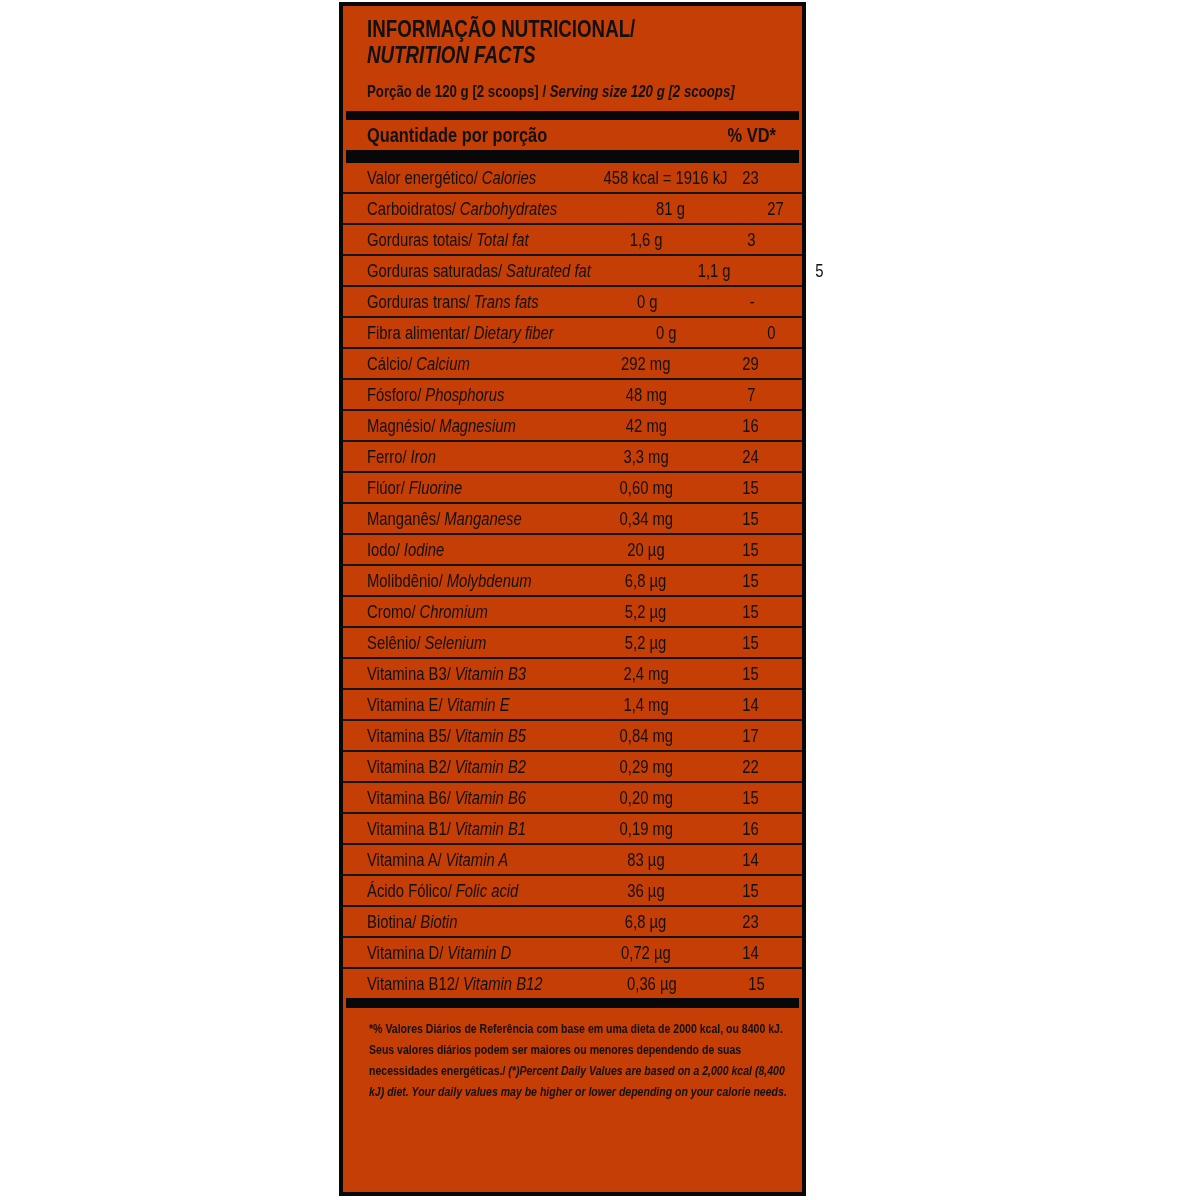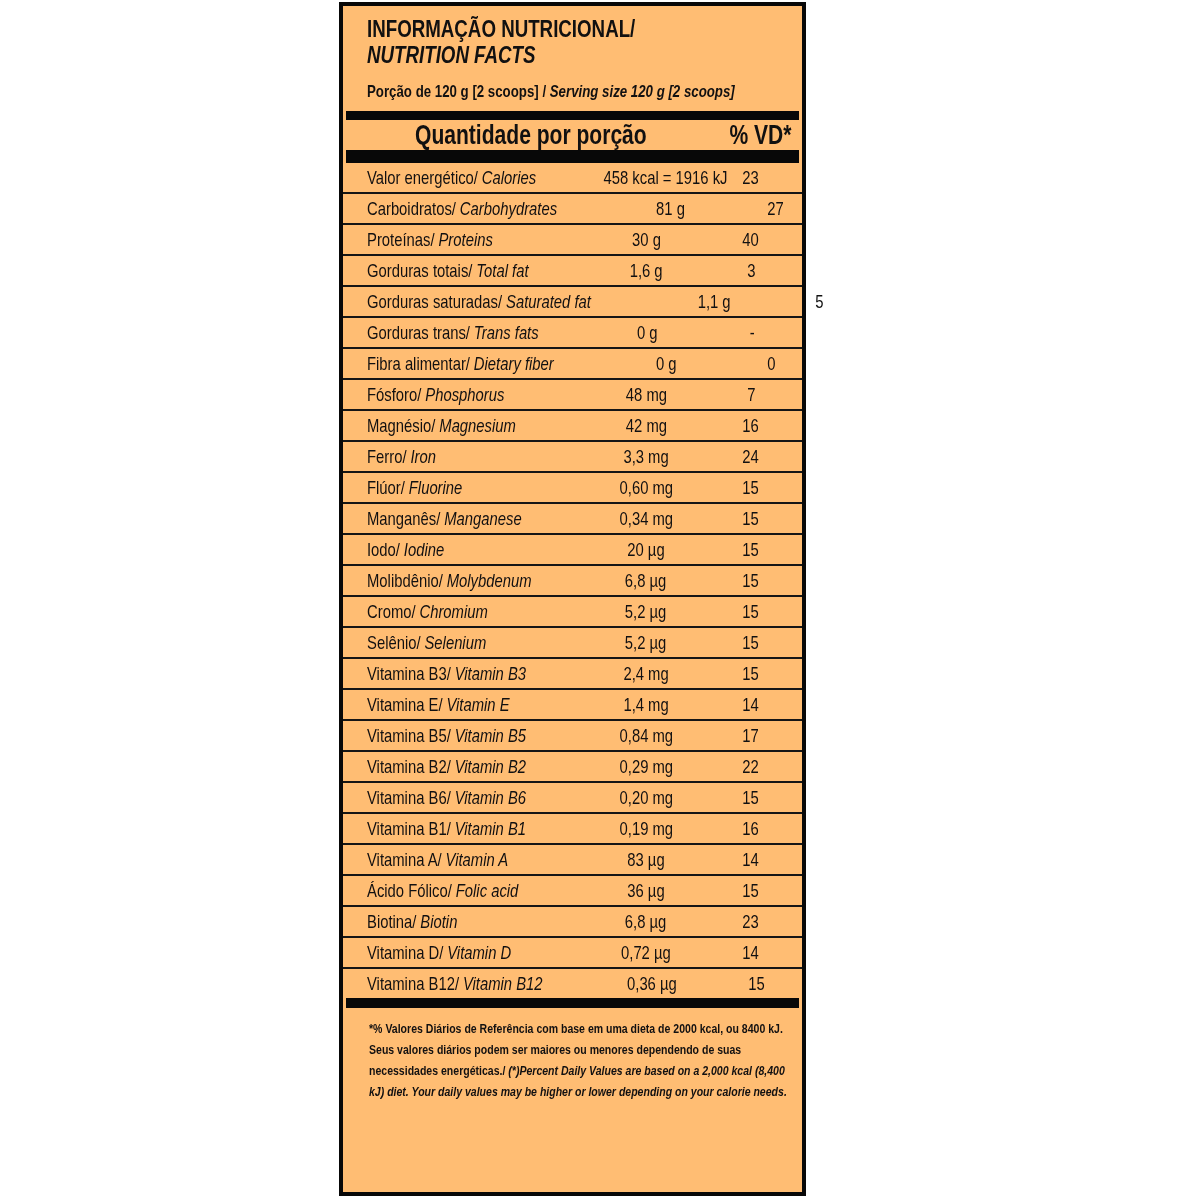--- a/index.html
+++ b/index.html
@@ -3,37 +3,37 @@
 <meta charset="utf-8">
 <style>
   html,body{margin:0;padding:0;}
   body{
     width:1200px;height:1200px;background:#ffffff;
     font-family:"Liberation Sans",sans-serif;color:#161616;
     position:relative;overflow:hidden;
   }
   .nutri-label{
     position:absolute;left:339px;top:2px;width:467px;height:1194px;
-    box-sizing:border-box;border:4px solid #0e0e0e;background:#fdba74;
+    box-sizing:border-box;border:4px solid #0e0e0e;background:#c2410c;
     filter:blur(0.3px) contrast(1.05);
   }
   .hdr{padding:10px 20px 8px 24px;}
   .title{font-size:24px;font-weight:bold;line-height:26px;}
   .it{font-style:italic;}
   .cond{display:inline-block;transform:scaleX(0.78);transform-origin:left center;white-space:nowrap;}
   .cond-c{display:inline-block;transform:scaleX(0.78);transform-origin:center center;white-space:nowrap;}
   .cond-r{display:inline-block;transform:scaleX(0.78);transform-origin:right center;white-space:nowrap;}
   .serving{font-size:17px;font-weight:bold;margin-top:12px;line-height:23px;}
   .bar{background:#0e0e0e;margin:0 3px;}
   .bar-medium{height:9px;}
   .bar-thick{height:13px;}
   .bar-bottom{height:10px;}
   .colhead{
     display:flex;justify-content:space-between;align-items:center;
-    height:30px;padding:0 26px 0 24px;font-size:27px;font-weight:bold;margin-left:48px;
+    height:30px;padding:0 26px 0 24px;font-size:21px;font-weight:bold;
   }
   .rows{}
   .row{
     display:grid;grid-template-columns:1fr 120px 90px;align-items:center;
     height:29px;border-bottom:2px solid #1a1a1a;
     padding-left:24px;padding-right:6px;
     font-size:19px;font-weight:normal;
   }
   .row:last-child{border-bottom:none;}
   .cell-name{overflow:visible;}
@@ -76,45 +76,45 @@
         <span class="cell-name"><span class="cond"><span>Valor energético/</span><span class="it en">Calories</span></span></span>
         <span class="cell-value"><span class="cond-c">458 kcal = 1916 kJ</span></span>
         <span class="cell-dv"><span class="cond-c">23</span></span>
       </div>
       <div class="row">
         <span class="cell-name"><span class="cond"><span>Carboidratos/</span><span class="it en">Carbohydrates</span></span></span>
         <span class="cell-value"><span class="cond-c">81 g</span></span>
         <span class="cell-dv"><span class="cond-c">27</span></span>
       </div>
       <div class="row">
-        <span class="cell-name"><span class="cond"><span>Proteínas/</span><span class="it en">Proteins</span></span></span>
-        <span class="cell-value"><span class="cond-c">30 g</span></span>
-        <span class="cell-dv"><span class="cond-c">40</span></span>
-      </div>
-      <div class="row">
         <span class="cell-name"><span class="cond"><span>Gorduras totais/</span><span class="it en">Total fat</span></span></span>
         <span class="cell-value"><span class="cond-c">1,6 g</span></span>
         <span class="cell-dv"><span class="cond-c">3</span></span>
       </div>
       <div class="row">
         <span class="cell-name"><span class="cond"><span>Gorduras saturadas/</span><span class="it en">Saturated fat</span></span></span>
         <span class="cell-value"><span class="cond-c">1,1 g</span></span>
         <span class="cell-dv"><span class="cond-c">5</span></span>
       </div>
       <div class="row">
         <span class="cell-name"><span class="cond"><span>Gorduras trans/</span><span class="it en">Trans fats</span></span></span>
         <span class="cell-value"><span class="cond-c">0 g</span></span>
         <span class="cell-dv"><span class="cond-c">-</span></span>
       </div>
       <div class="row">
         <span class="cell-name"><span class="cond"><span>Fibra alimentar/</span><span class="it en">Dietary fiber</span></span></span>
         <span class="cell-value"><span class="cond-c">0 g</span></span>
         <span class="cell-dv"><span class="cond-c">0</span></span>
       </div>
       <div class="row">
+        <span class="cell-name"><span class="cond"><span>Cálcio/</span><span class="it en">Calcium</span></span></span>
+        <span class="cell-value"><span class="cond-c">292 mg</span></span>
+        <span class="cell-dv"><span class="cond-c">29</span></span>
+      </div>
+      <div class="row">
         <span class="cell-name"><span class="cond"><span>Fósforo/</span><span class="it en">Phosphorus</span></span></span>
         <span class="cell-value"><span class="cond-c">48 mg</span></span>
         <span class="cell-dv"><span class="cond-c">7</span></span>
       </div>
       <div class="row">
         <span class="cell-name"><span class="cond"><span>Magnésio/</span><span class="it en">Magnesium</span></span></span>
         <span class="cell-value"><span class="cond-c">42 mg</span></span>
         <span class="cell-dv"><span class="cond-c">16</span></span>
       </div>
       <div class="row">

